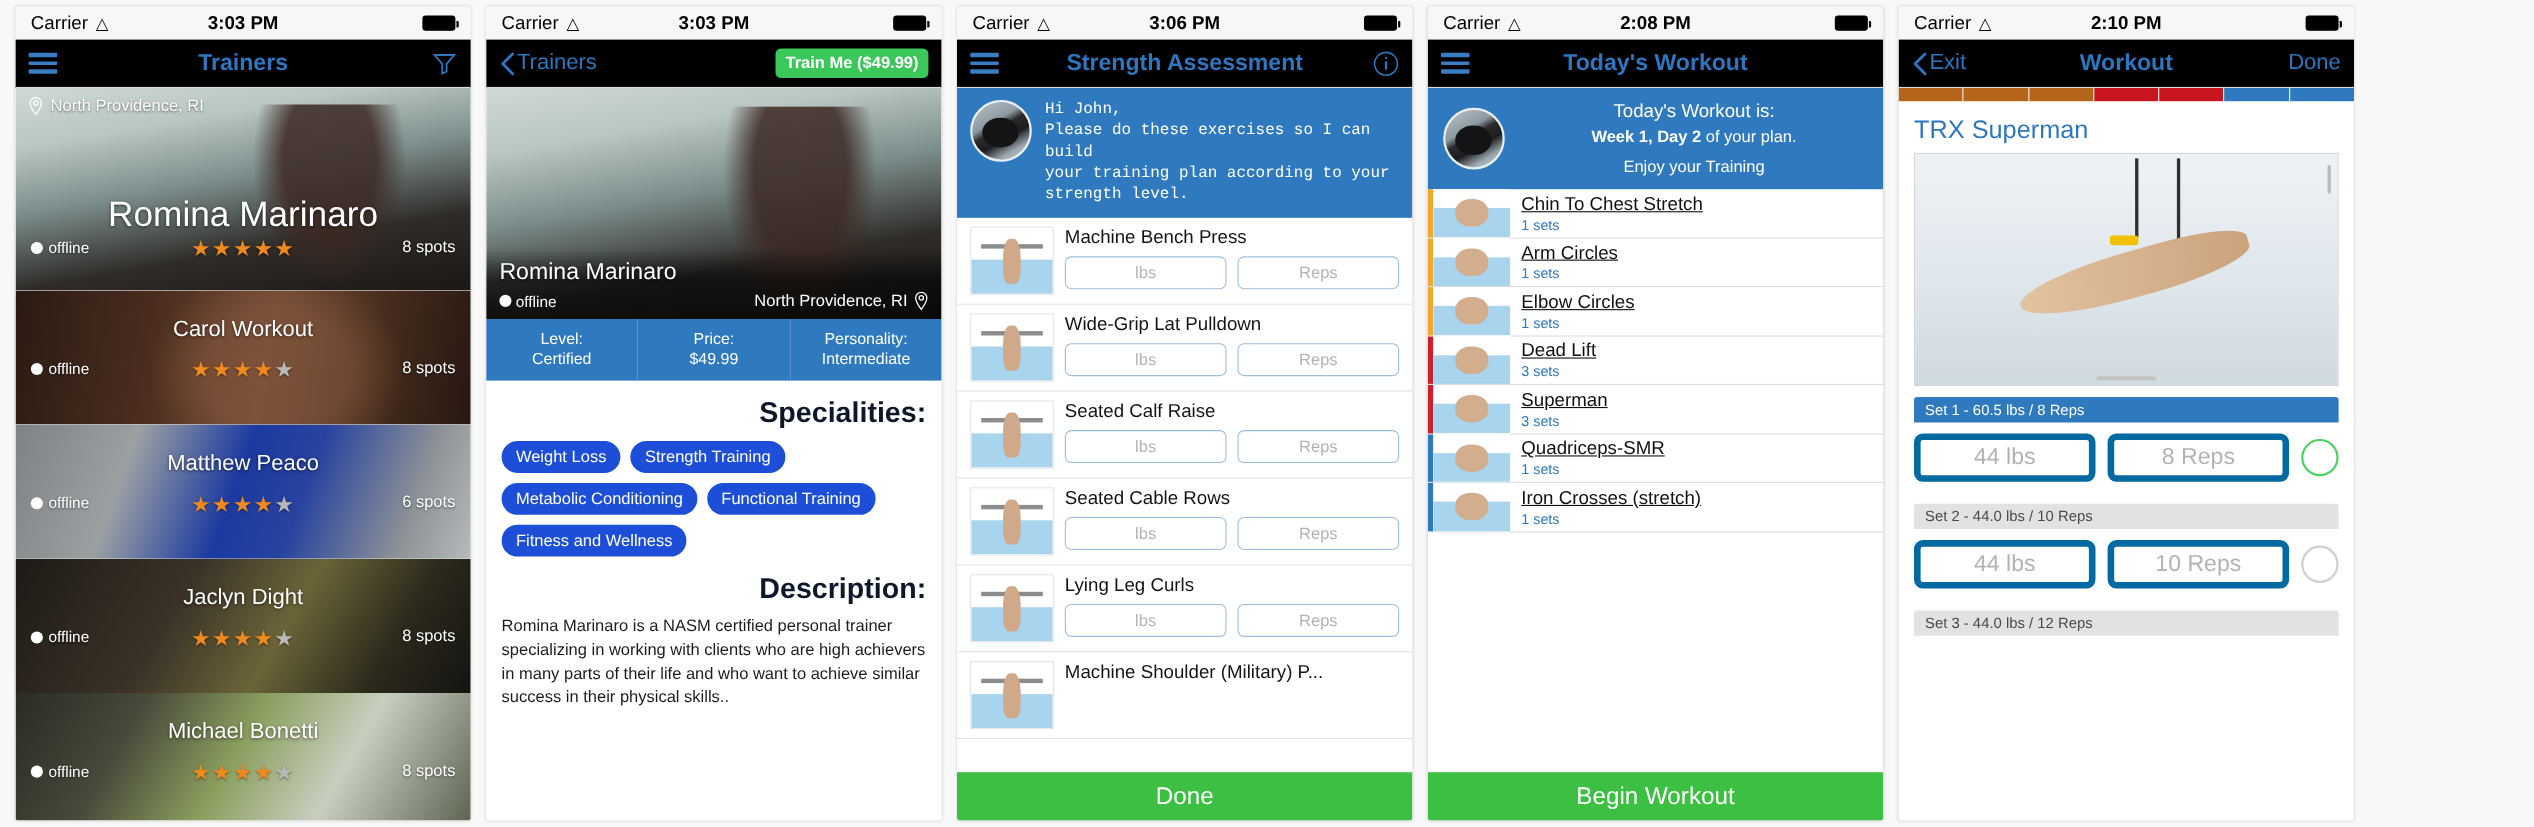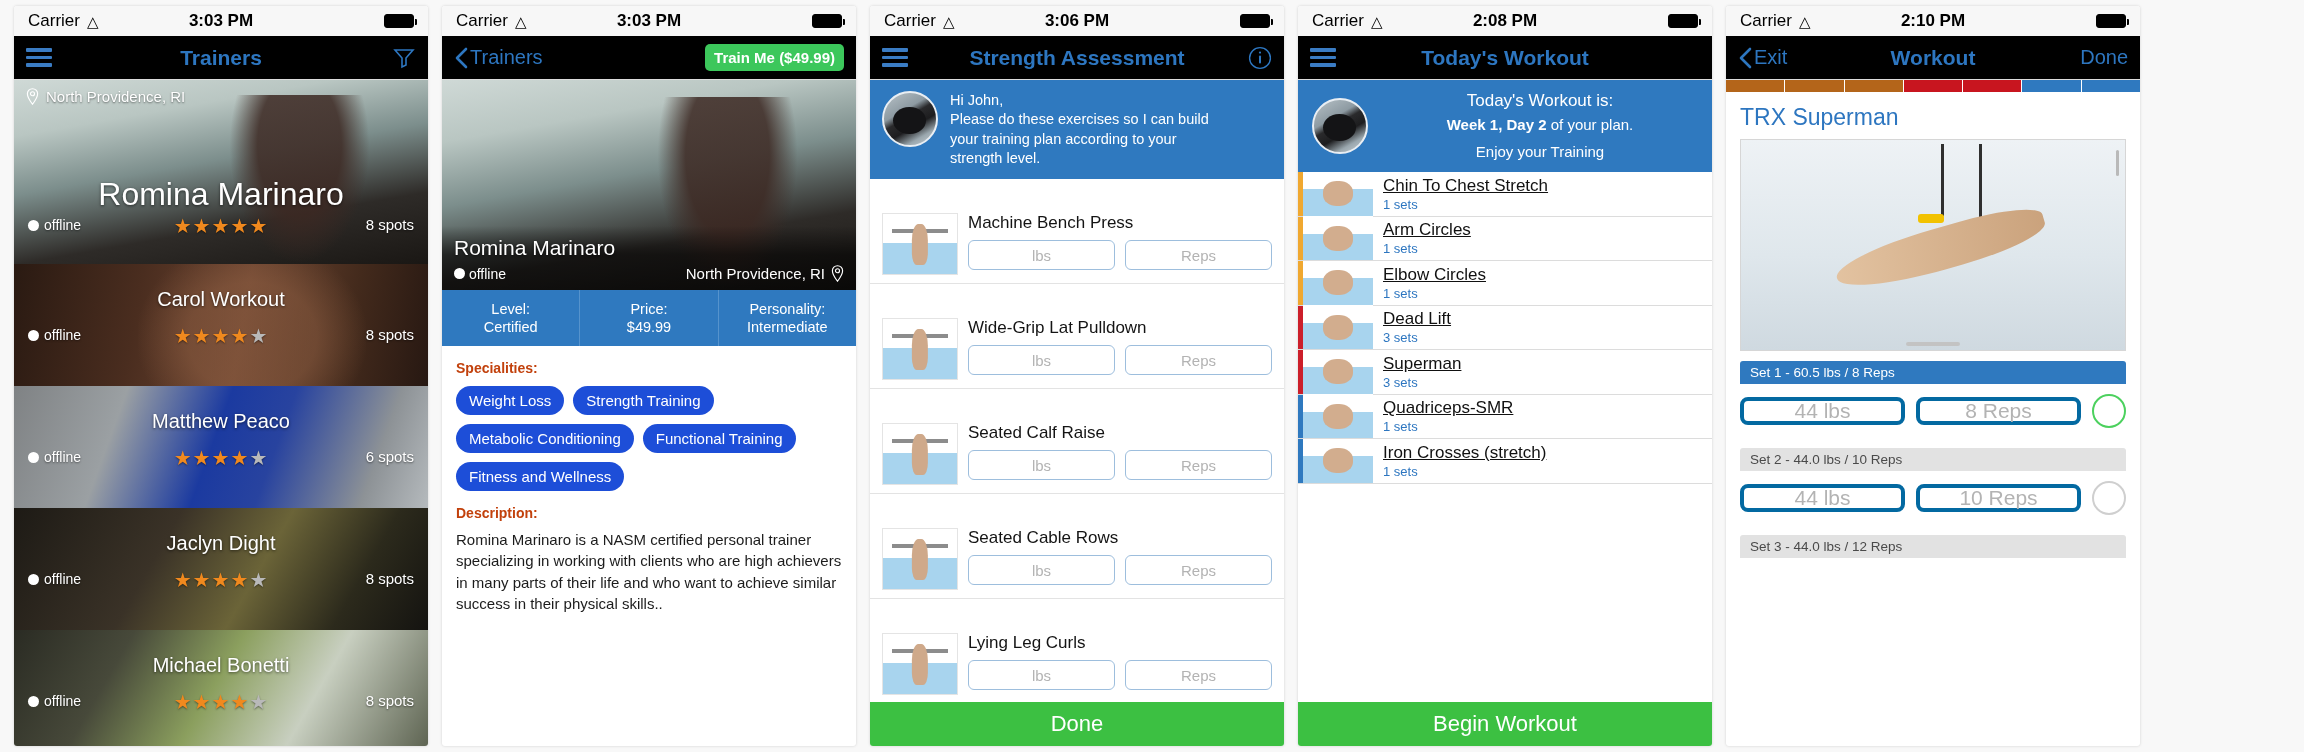--- a/index.html
+++ b/index.html
@@ -111,36 +111,36 @@
   .det-overlay {
     position:absolute; left:0; right:0; bottom:0; height:64px;
     background:linear-gradient(to bottom, rgba(0,0,0,0) 0%, rgba(0,0,0,.55) 45%, rgba(0,0,0,.62) 100%);
   }
   .det-name { position:absolute; left:12px; bottom:30px; color:#fff; font-size:21px; z-index:3; text-shadow:0 1px 3px rgba(0,0,0,.7);}
   .det-sub { position:absolute; left:12px; right:12px; bottom:8px; z-index:3; display:flex; align-items:center; color:#fff; font-size:14px;}
   .det-sub .right { margin-left:auto; display:flex; align-items:center; gap:6px; font-size:15px;}
   .det-stats { display:flex; background:#2f79bf; color:#fff; height:56px; }
   .det-stat { flex:1; display:flex; flex-direction:column; align-items:center; justify-content:center; font-size:14.5px; line-height:1.25;}
   .det-stat + .det-stat { border-left:1px solid #5593cd; }
-  .sec-title { color:#c2410c; font-size:14px; font-weight:700; padding:14px 14px 4px 14px;}
+  .sec-title { color:#0f172a; font-size:26px; font-weight:700; padding:14px 14px 4px 14px;text-align:right;}
   .chips { display:flex; flex-wrap:wrap; gap:9px; padding:6px 14px 0 14px;}
   .chip { background:#1d4ed8; color:#fff; border-radius:16px; padding:6px 13px; font-size:15px; white-space:nowrap;}
   .desc-body { padding:4px 14px 0 14px; font-size:15px; line-height:1.42; color:#1c1c1c; }
 
   
-  .msg-banner { background:#2f79bf; display:flex; gap:12px; padding:11px 12px; align-items:flex-start; }
+  .msg-banner { background:#2f79bf; display:flex; gap:12px; padding:11px 12px; align-items:flex-start;font-family:Liberation Mono, monospace; }
   .avatar {
     width:56px;height:56px;border-radius:50%;flex:0 0 56px; border:2px solid #e9eef3;
     background: linear-gradient(150deg,#b9c3c8 0%,#8d9aa2 35%,#2a2a2c 46%,#1d1d1f 62%,#9aa7ae 80%,#cfd6da 100%);
     position:relative; overflow:hidden;
   }
   .avatar::after{content:"";position:absolute;left:18%;top:26%;width:62%;height:52%;border-radius:50%;background:#141416;}
   .msg-text { color:#fff; font-size:14.5px; line-height:1.33; }
   .ex-list { overflow:hidden; }
-  .ex-row { display:flex; gap:10px; padding:8px 12px 8px 12px; border-bottom:1px solid #e3e3e3; align-items:flex-start;margin-top:26px;}
+  .ex-row { display:flex; gap:10px; padding:8px 12px 8px 12px; border-bottom:1px solid #e3e3e3; align-items:flex-start;}
   .ex-thumb { width:76px;height:62px;flex:0 0 76px; background:#fff; border:1px solid #e4e4e4; position:relative; overflow:hidden;}
   .ex-thumb .water { position:absolute;left:0;right:0;bottom:0;height:52%;background:#a8d4ee;}
   .ex-thumb .figure { position:absolute;left:50%;top:16%;width:22%;height:68%;transform:translateX(-50%);
        background:#cfa98a;border-radius:40% 40% 30% 30%;}
   .ex-thumb .bar { position:absolute;left:12%;right:12%;top:24%;height:4px;background:#8c8c8c;}
   .ex-main { flex:1; min-width:0; }
   .ex-name { font-size:17px; color:#141414; margin-bottom:7px; white-space:nowrap; overflow:hidden; text-overflow:ellipsis;}
   .ex-fields { display:flex; gap:10px; }
   .ex-input {
     flex:1; height:30px; border:1px solid #9dbedd; border-radius:6px;
@@ -179,21 +179,21 @@
     position:absolute; left:24%; top:42%; width:56%; height:20%;
     background:linear-gradient(100deg,#e3c3a1,#caa27c); border-radius:48% 38% 42% 50%;
     transform:rotate(-16deg);
   }
   .wk-scrollcue{ position:absolute; right:6px; top:10px; width:3px; height:26px; background:#b9b9b9; border-radius:2px;}
   .wk-grip{ position:absolute; left:50%; bottom:4px; transform:translateX(-50%); width:54px;height:4px;background:#c3c3c3;border-radius:2px;}
   .set-head { background:#2f79bf; color:#fff; font-size:13.5px; padding:4px 10px; margin:10px 14px 0 14px; border-radius:3px 3px 0 0;}
   .set-head.grey { background:#e2e2e2; color:#4a4a4a; }
   .set-body { margin:0 14px; display:flex; align-items:center; gap:11px; padding:10px 0; }
   .set-input {
-    flex:1; height:28px; border:4px solid #0369a1; border-radius:8px;
+    flex:1; height:44px; border:6px solid #0369a1; border-radius:8px;
     display:flex; align-items:center; justify-content:center; color:#b3b3b3; font-size:21px; background:#fff;
   }
   .set-circle { width:34px;height:34px;border-radius:50%;border:2px solid #cfcfcf; flex:0 0 34px;}
   .set-circle.green { border-color:#4cd15e; }
 </style>
 </head>
 <body>
 
 <div class="stage">
 

